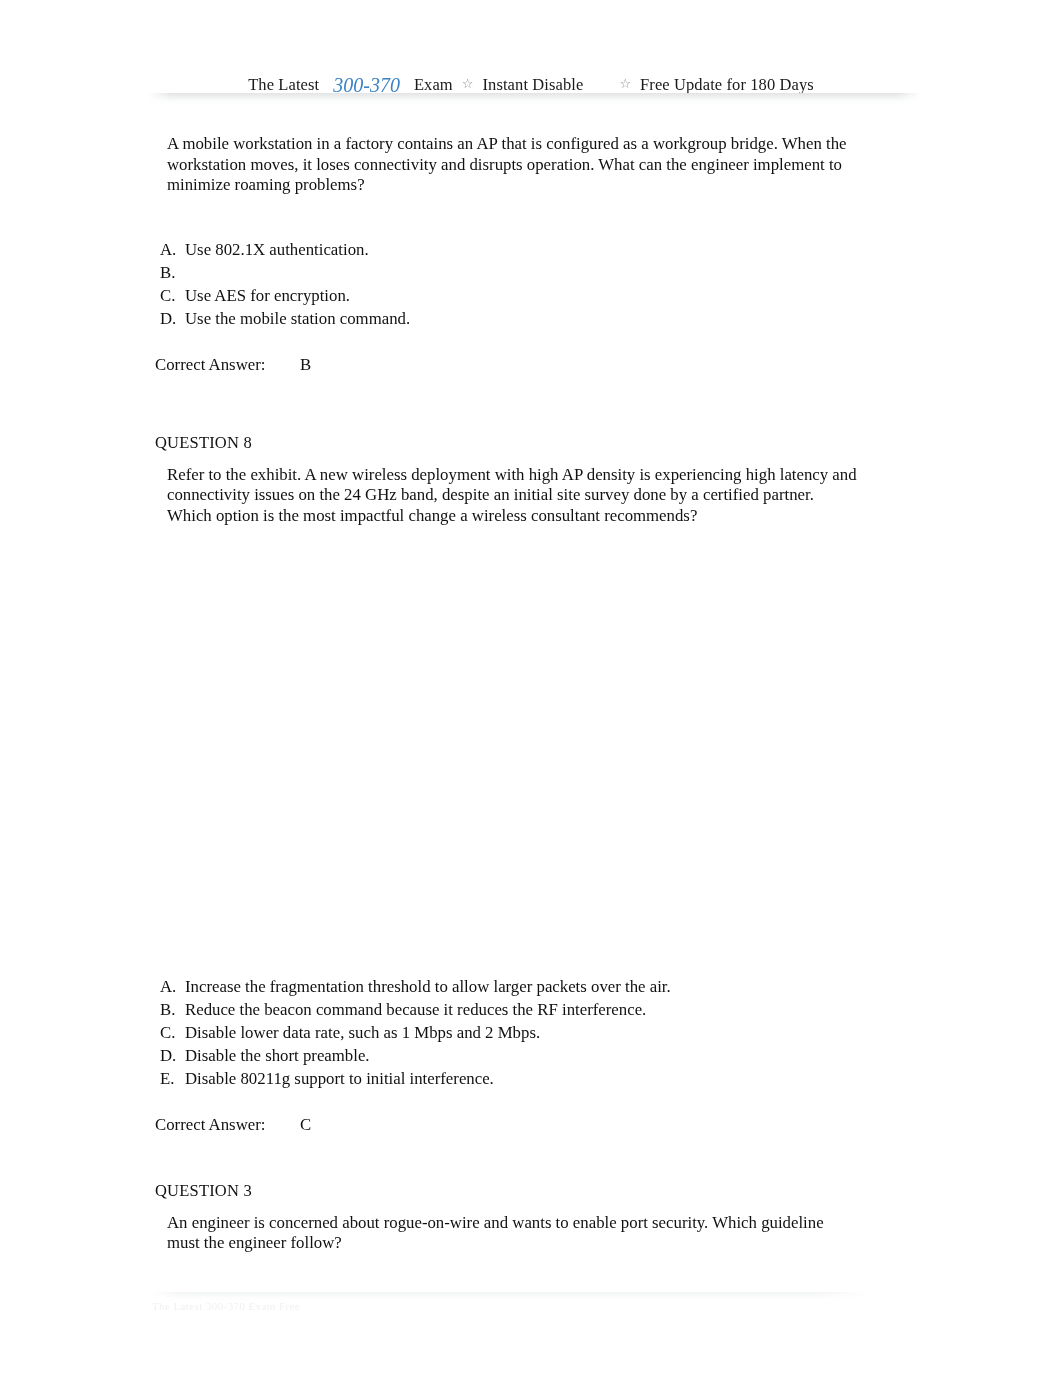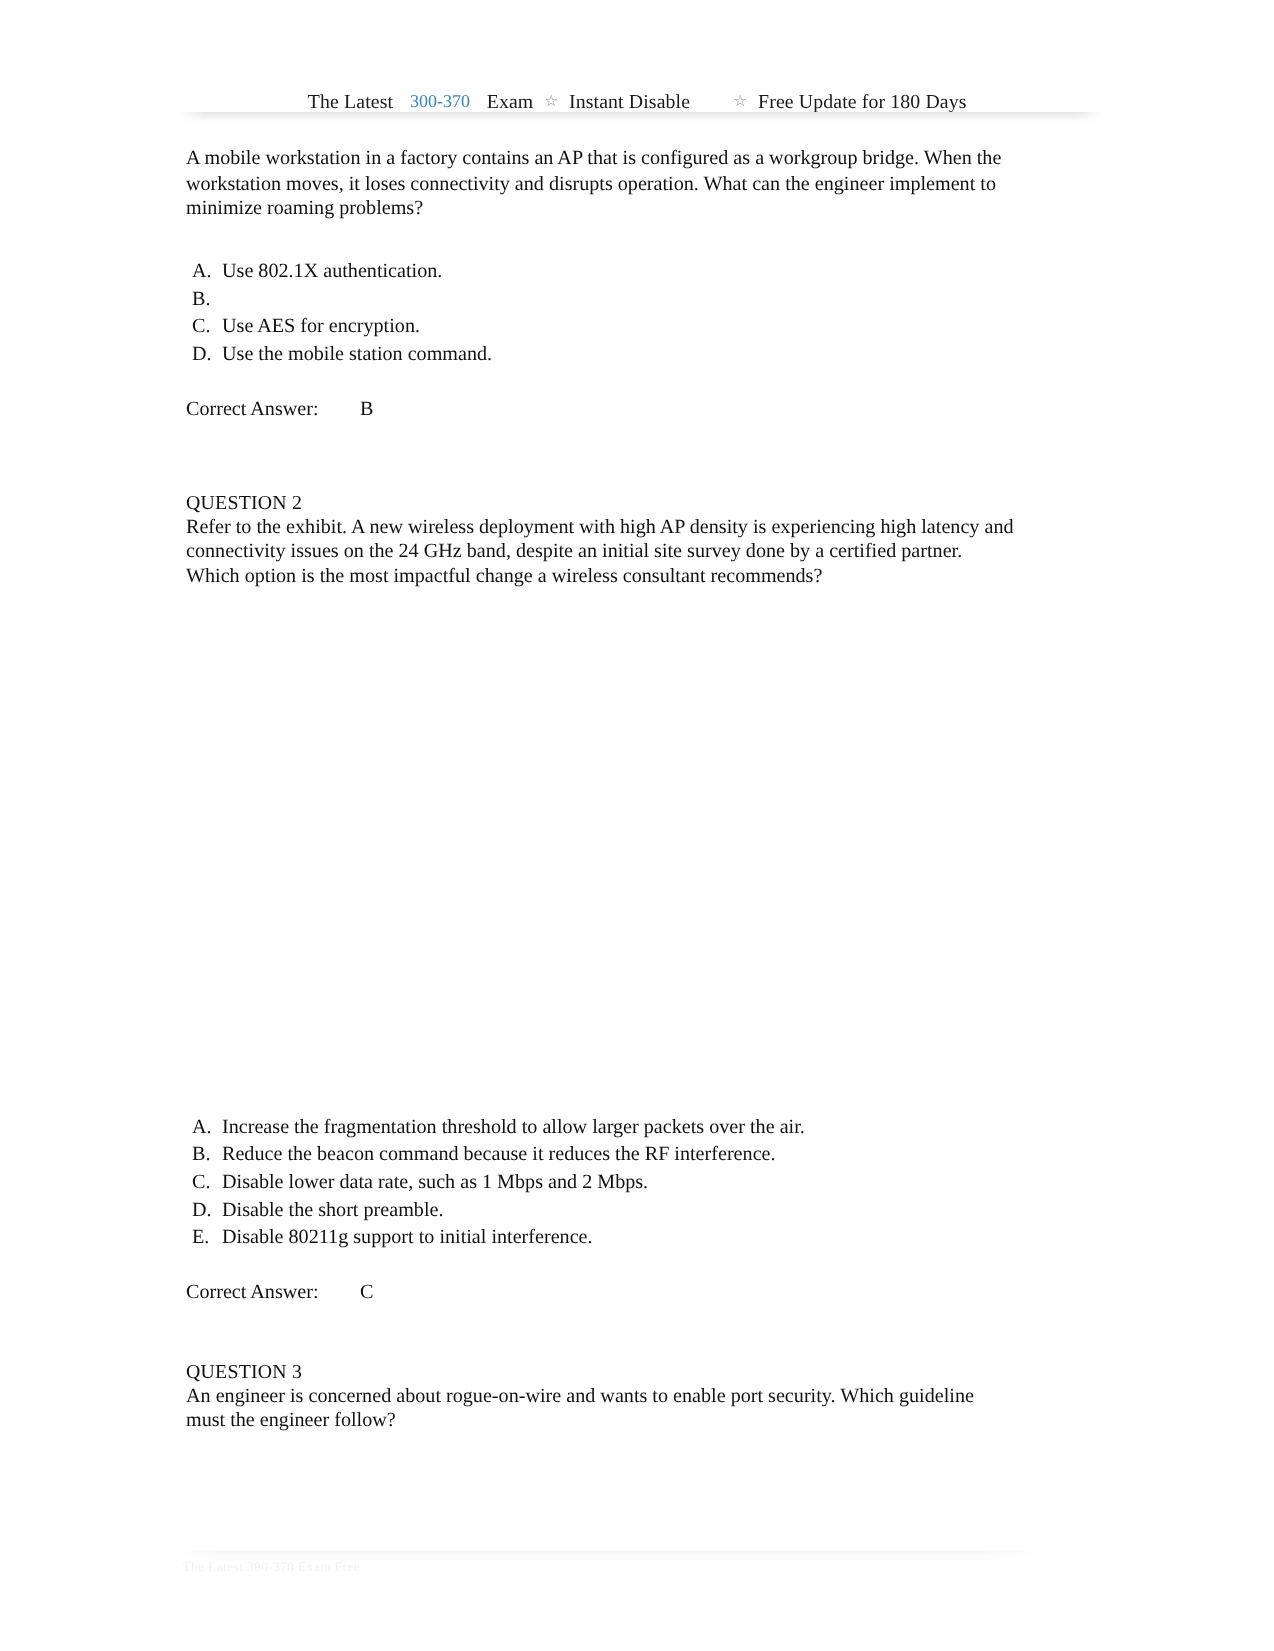--- a/index.html
+++ b/index.html
@@ -40,25 +40,26 @@
     font-size: 16.5px;
     line-height: 20px;
     color: #1a1a1a;
     letter-spacing: 0.1px;
   }
   .header-gap-sm { display: inline-block; width: 14px; }
   .header-gap-md { display: inline-block; width: 9px; }
   .header-gap-lg { display: inline-block; width: 36px; }
 
   .header-link {
-    font-size: 15px;
+    font-size: 20px;
     line-height: 20px;
     color: #3b82c4;
     text-decoration: none;
     cursor: pointer;
+    font-style: italic;
   }
 
   .star-icon {
     display: inline-block;
     font-size: 13px;
     line-height: 20px;
     color: #8d8d8d;
     position: relative;
     top: -1px;
   }
@@ -99,21 +100,21 @@
     line-height: 21px;
     color: #111111;
     margin: 0 0 0 0;
     letter-spacing: 0.2px;
   }
 
   .q-body {
     font-size: 16.8px;
     line-height: 20.6px;
     color: #111111;
-    margin: 0;
+    margin: 12px;
     width: 692px;
     text-align: left;
   }
 
   .options {
     list-style: none;
     margin: 0;
     padding: 0;
   }
   .option {
@@ -238,21 +239,21 @@
 
       <div class="answer-row">
         <span class="answer-label">Correct Answer:</span>
         <span class="answer-value">B</span>
       </div>
     </div>
 
     <div class="sp-56"></div>
 
     <div class="qblock">
-      <div class="q-title">QUESTION 2</div>
+      <div class="q-title">QUESTION 8</div>
       <div class="q-body">Refer to the exhibit. A new wireless deployment with high AP density is experiencing high latency and connectivity issues on the 24 GHz band, despite an initial site survey done by a certified partner. Which option is the most impactful change a wireless consultant recommends?</div>
 
       <div class="sp-18"></div>
 
       <div class="exhibit-placeholder"></div>
 
       <div class="sp-18"></div>
 
       <ul class="options">
         <li class="option">

